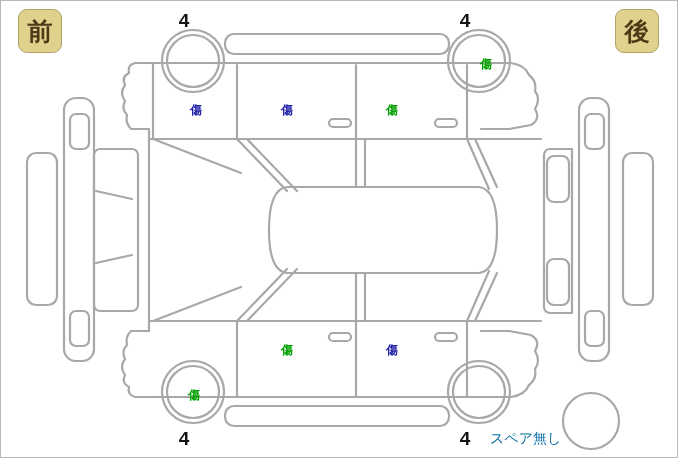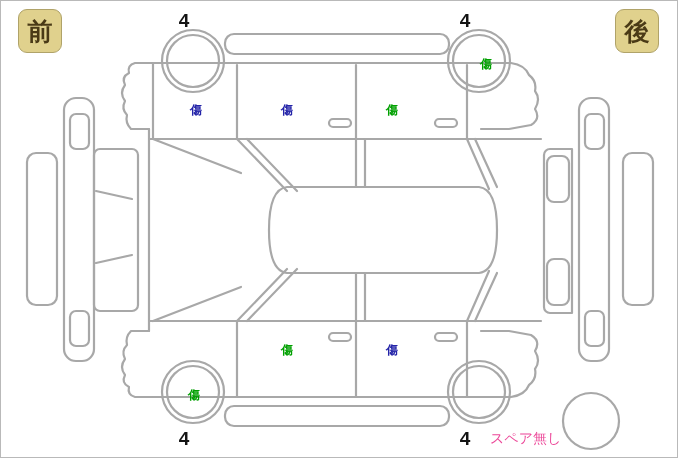--- a/index.html
+++ b/index.html
@@ -72,21 +72,21 @@
     text-align: center;
     user-select: none;
   }
 
   #spare-label {
     position: absolute;
     left: 489px;
     top: 430px;
     font-family: "DejaVu Sans", sans-serif;
     font-size: 14px;
-    color: #ec4899;
+    color: #0369a1;
     white-space: nowrap;
     line-height: 1;
     user-select: none;
   }
 </style>
 </head>
 <body>
 
 <div id="sheet">
 

